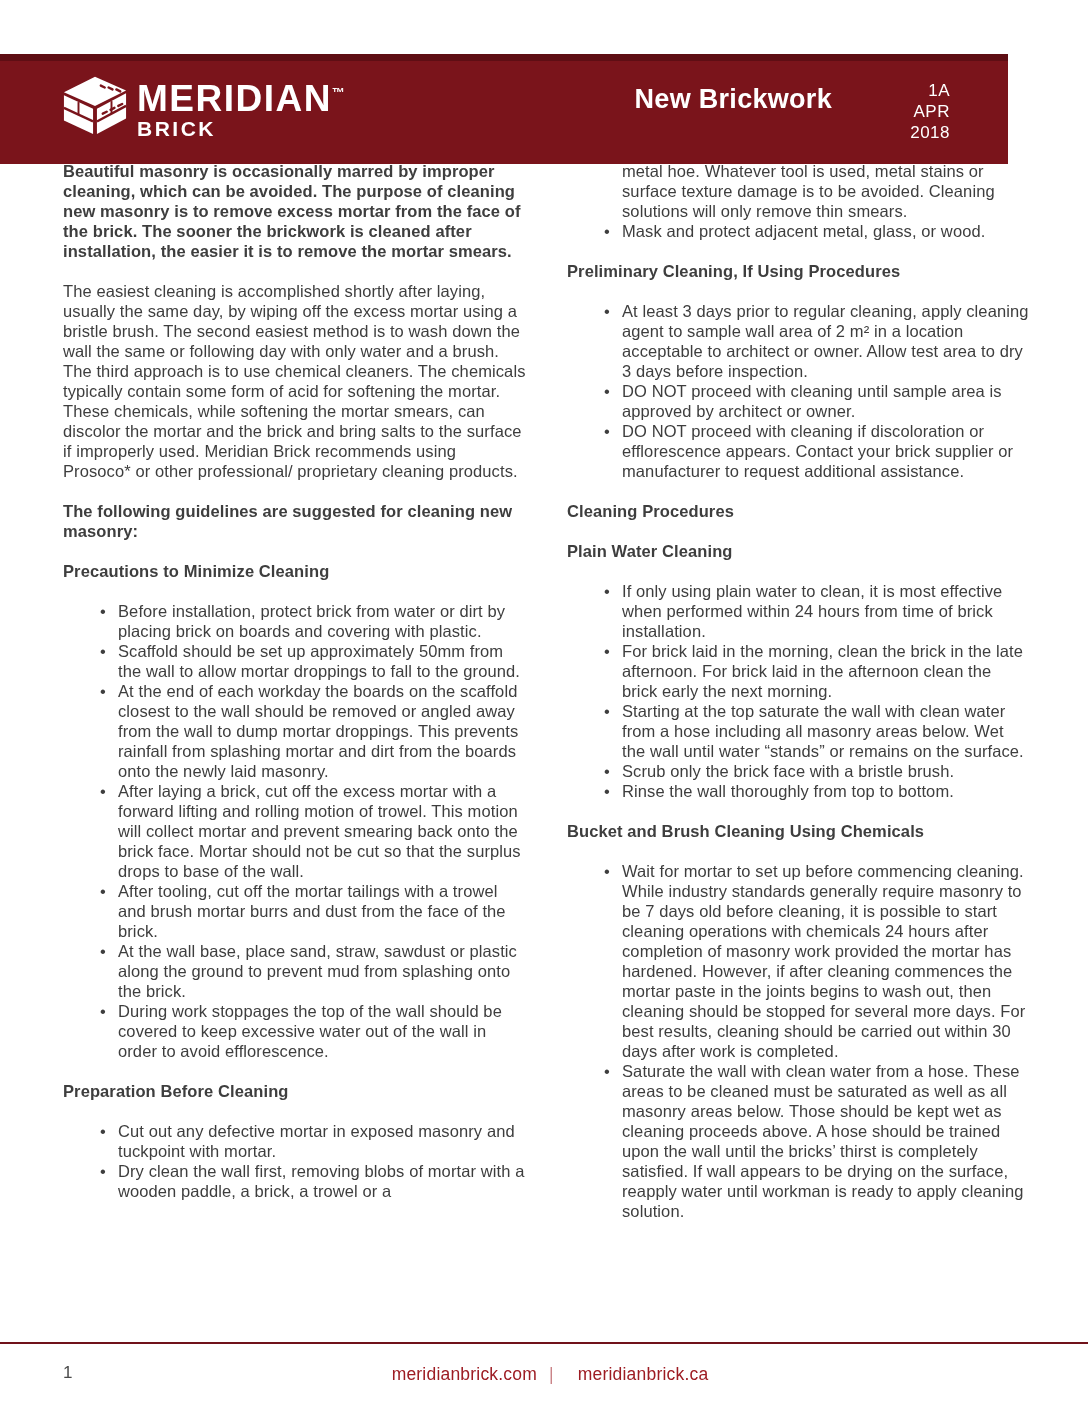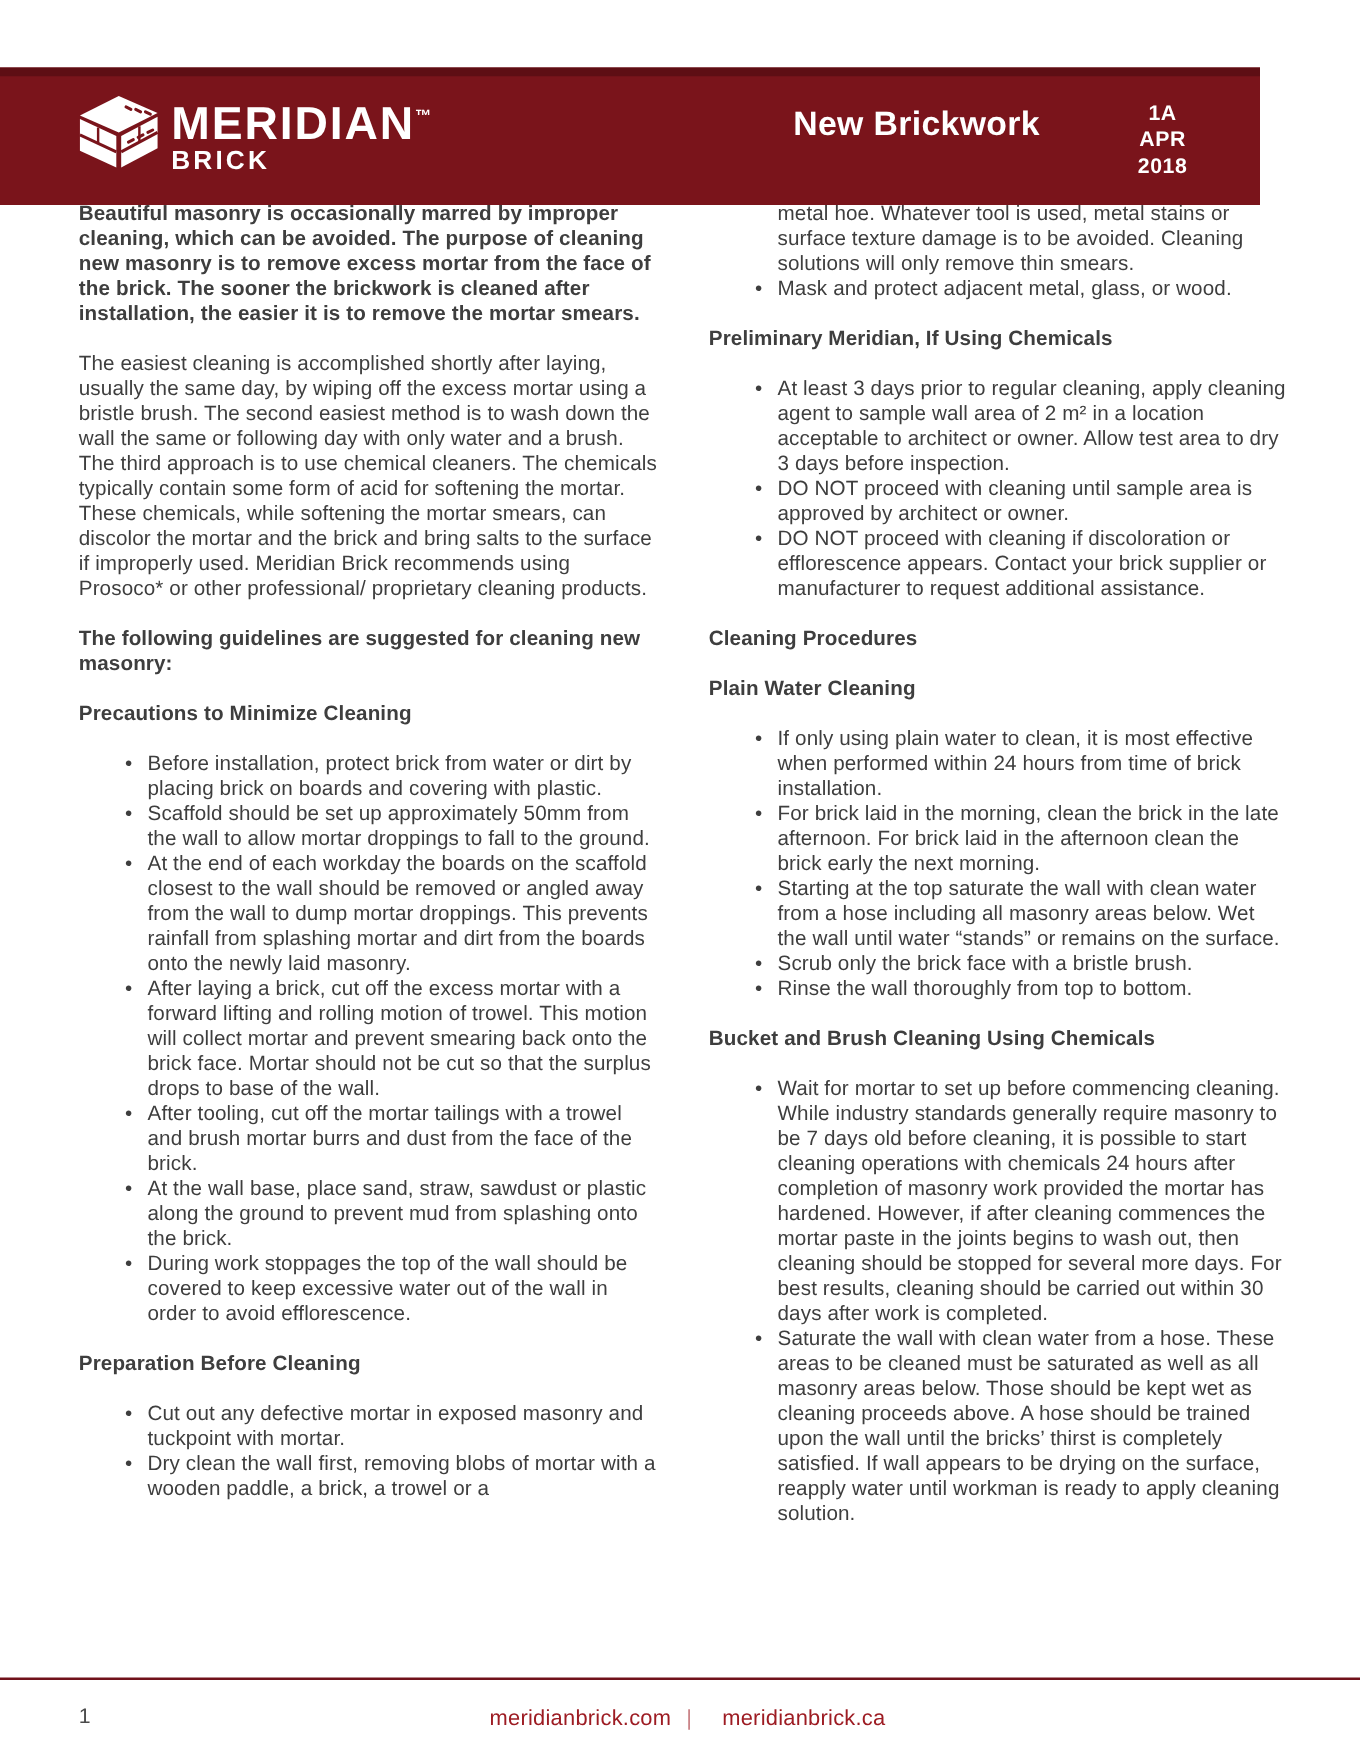--- a/index.html
+++ b/index.html
@@ -29,22 +29,22 @@
   .logo-icon{width:66px;height:64px;flex:0 0 auto;}
   .logo-text{margin-left:9px;color:#fff;}
   .logo-brand{font-size:37px;font-weight:bold;letter-spacing:1.5px;line-height:42px;white-space:nowrap;}
   .logo-tm{font-size:13px;vertical-align:14px;letter-spacing:0;}
   .logo-sub{font-size:21px;font-weight:bold;letter-spacing:2.5px;line-height:24px;margin-top:-3px;}
   .header-title{
     position:absolute;top:21px;right:176px;text-align:right;
     color:#fff;font-weight:bold;font-size:27px;line-height:34px;letter-spacing:.3px;
   }
   .header-date{
-    position:absolute;top:19px;right:58px;text-align:center;
-    color:#fff;font-weight:bold;font-size:17px;line-height:21px;letter-spacing:.5px;
+    position:absolute;top:19px;right:58px;text-align:right;
+    color:#fff;font-weight:normal;font-size:17px;line-height:21px;letter-spacing:.5px;
   }
   
   .content{position:absolute;top:161px;left:63px;width:968px;display:flex;gap:40px;}
   .col{width:471px;font-size:16.5px;line-height:20px;letter-spacing:.1px;}
   .para{margin:0 0 20px 0;}
   .bold{font-weight:bold;}
   .heading{font-weight:bold;margin:0 0 20px 0;}
   .cont{margin:0 0 0 55px;}
   ul.bullets{list-style:none;margin:0 0 20px 0;padding:0 0 0 55px;}
   ul.bullets li{position:relative;}
@@ -118,21 +118,21 @@
       <li>Cut out any defective mortar in exposed masonry and tuckpoint with mortar.</li>
       <li>Dry clean the wall first, removing blobs of mortar with a wooden paddle, a brick, a trowel or a</li>
     </ul>
   </div>
 
   <div class="col">
     <p class="cont">metal hoe. Whatever tool is used, metal stains or surface texture damage is to be avoided. Cleaning solutions will only remove thin smears.</p>
     <ul class="bullets">
       <li>Mask and protect adjacent metal, glass, or wood.</li>
     </ul>
-    <p class="heading">Preliminary Meridian, If Using Chemicals</p>
+    <p class="heading">Preliminary Cleaning, If Using Procedures</p>
     <ul class="bullets">
       <li>At least 3 days prior to regular cleaning, apply cleaning agent to sample wall area of 2 m² in a location acceptable to architect or owner. Allow test area to dry 3 days before inspection.</li>
       <li>DO NOT proceed with cleaning until sample area is approved by architect or owner.</li>
       <li>DO NOT proceed with cleaning if discoloration or efflorescence appears. Contact your brick supplier or manufacturer to request additional assistance.</li>
     </ul>
     <p class="heading">Cleaning Procedures</p>
     <p class="heading">Plain Water Cleaning</p>
     <ul class="bullets">
       <li>If only using plain water to clean, it is most effective when performed within 24 hours from time of brick installation.</li>
       <li>For brick laid in the morning, clean the brick in the late afternoon. For brick laid in the afternoon clean the brick early the next morning.</li>

